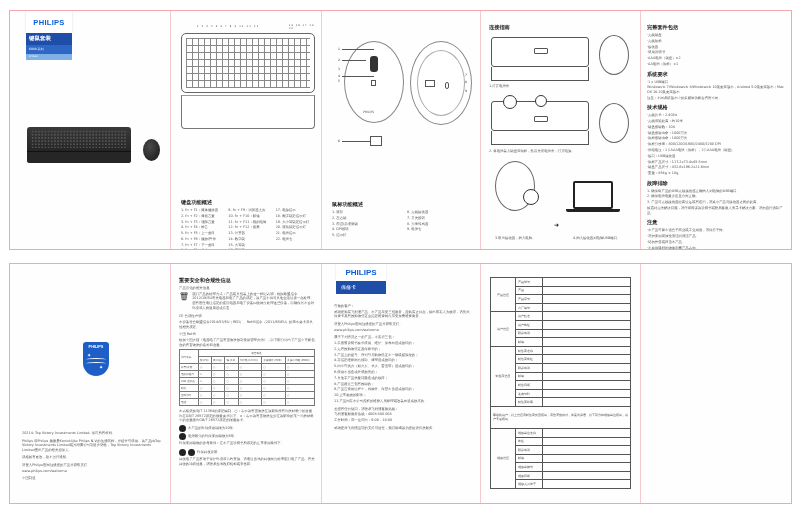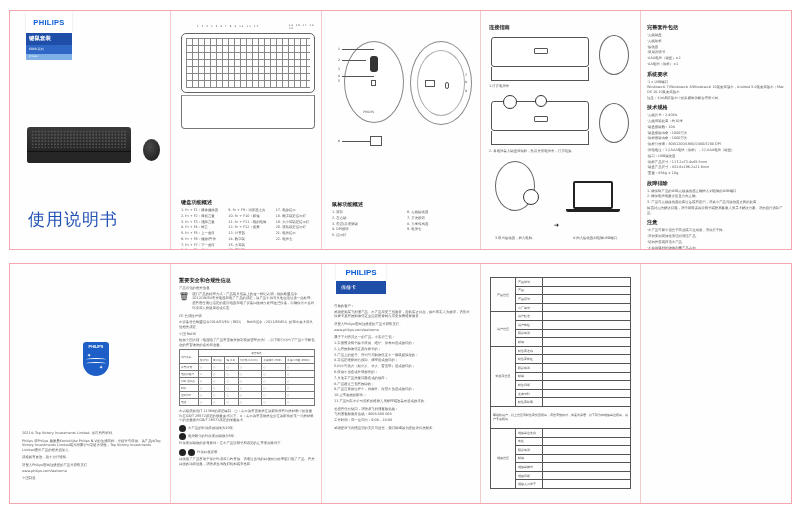--- a/index.html
+++ b/index.html
@@ -83,21 +83,20 @@
       <div class="logo">PHILIPS</div>
       <div class="b1">键鼠套装</div>
       <div class="b2">6000 系列</div>
       <div class="b3">SPT6608</div>
     </div>
     <div class="kb-photo">
         <div class="keys"></div>
         <div class="rest"></div>
       </div>
     <div class="mouse-photo"></div>
-    <div class="cover-title">使用说明书</div>
   </div>
 
   <div class="panel" style="left:161px;width:150px">
     <div class="callouts">1 2 3 4 5 6 7 8 9 10 11 12</div>
     <div class="callouts2">16 18 17 19 20</div>
     <div class="kb-drawing">
         <div class="grid"></div>
       </div>
     <div class="kb-rest"></div>
     <div style="position:absolute;left:10px;top:188px;right:6px">

